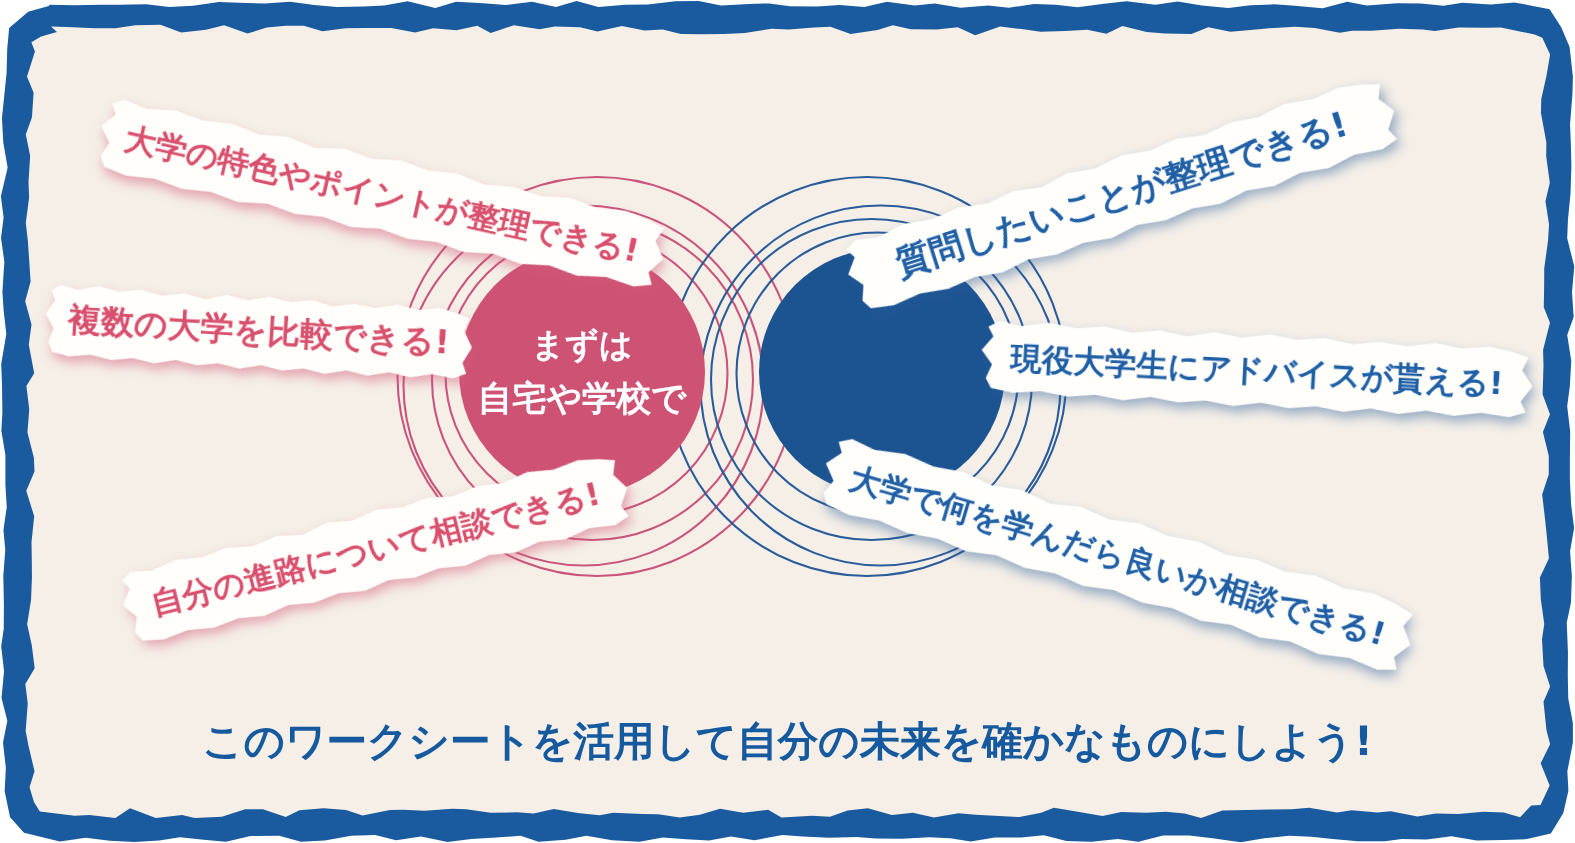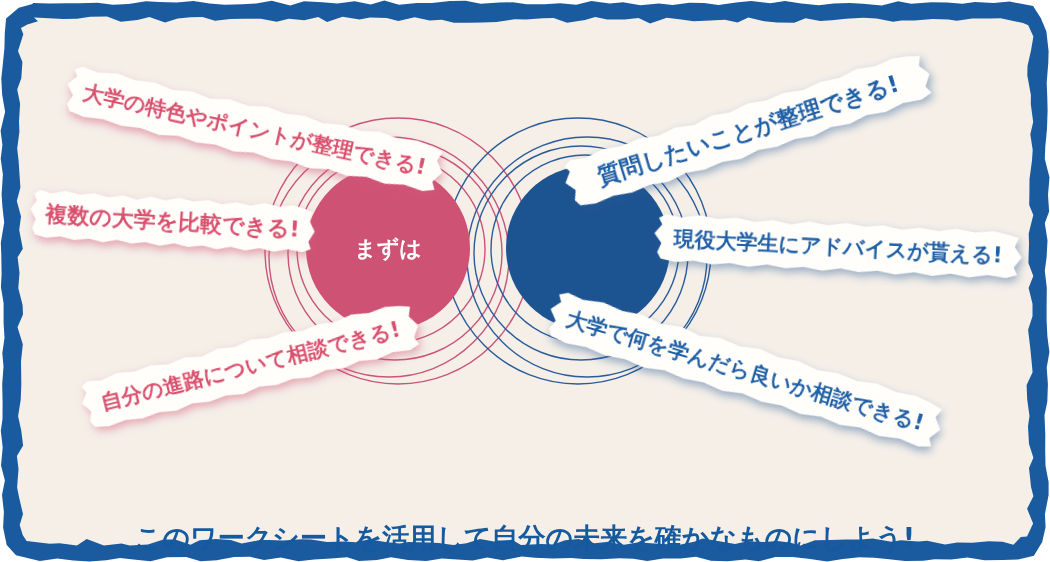--- a/index.html
+++ b/index.html
@@ -37,21 +37,20 @@
     font-weight:800;white-space:nowrap;line-height:1;
     clip-path:polygon(1% 12%,3% 4%,7% 9%,12% 3%,17% 8%,22% 4%,27% 10%,32% 5%,37% 11%,42% 4%,47% 9%,52% 3%,57% 8%,62% 4%,67% 10%,72% 5%,77% 9%,82% 3%,87% 8%,92% 4%,96% 9%,99% 15%,98% 32%,100% 52%,98% 72%,99% 86%,96% 93%,91% 89%,86% 95%,81% 90%,76% 96%,71% 91%,66% 97%,61% 92%,56% 96%,51% 91%,46% 97%,41% 92%,36% 96%,31% 91%,26% 97%,21% 92%,16% 96%,11% 91%,6% 95%,2% 90%,1% 78%,2% 60%,0% 42%,2% 24%);
   }
   .ribbon.pink .paper{color:var(--pink-text);}
   .ribbon.blue .paper{color:var(--blue-text);}
 
   .footer{
     position:absolute;left:0;top:477px;width:100%;text-align:center;
     color:var(--footer-blue);font-weight:900;font-size:27px;line-height:1.3;letter-spacing:0px;
     white-space:nowrap;
-    margin-top:43px;
   }
 </style>
 </head>
 <body>
 
 <div class="stage">
 
   <svg id="scene" viewBox="0 0 1050 562" aria-hidden="true">
       <path d="M33.1 3.1L49.5 3.5L66.8 3.2L78.9 3.2L97.5 2.8L112.9 4.7L128.6 3.9L145.9 1.3L159.4 1.9L176.5 2.4L193.4 1.1L209.5 3.4L224.6 4.7L242.5 4.3L256.1 3.6L271.8 0.8L290.2 5.4L304.0 1.2L322.2 2.2L337.3 3.4L354.7 1.2L370.7 4.6L384.4 0.6L398.9 4.7L417.0 3.1L431.9 3.0L450.2 0.9L465.7 0.7L480.7 3.7L499.4 2.6L512.8 2.3L526.7 4.2L544.6 4.3L560.0 3.3L576.2 4.7L591.3 1.1L609.7 3.6L623.1 2.3L640.4 5.2L658.8 3.6L672.6 5.1L689.4 2.7L704.0 3.1L718.5 4.9L736.0 2.5L751.1 0.9L770.2 3.2L785.1 1.0L801.3 3.6L818.9 5.3L833.5 3.5L849.4 2.9L863.0 3.8L881.8 5.5L898.1 1.2L911.2 3.7L931.4 2.2L947.1 2.4L962.3 3.8L974.9 1.9L993.8 3.0L1009.6 1.6L1033.1 6.1L1040.9 18.3L1046.4 31.4L1048.6 51.2L1048.3 62.5L1046.7 82.8L1047.3 98.0L1047.6 110.5L1047.0 129.0L1045.3 146.5L1044.8 158.9L1049.5 177.6L1048.0 194.7L1049.1 211.4L1044.8 223.3L1047.5 240.5L1046.6 257.2L1044.8 270.8L1046.8 287.9L1046.6 306.1L1046.6 320.2L1047.4 336.4L1049.4 352.0L1046.7 367.7L1047.9 384.1L1047.3 401.7L1044.5 415.2L1045.3 434.6L1045.2 450.6L1045.5 465.7L1048.6 482.2L1048.6 495.0L1044.9 514.2L1045.6 527.1L1042.2 542.0L1033.9 555.7L1018.1 559.4L1002.3 560.0L984.4 560.3L967.6 557.5L951.2 559.6L934.5 559.3L923.3 560.8L905.1 560.9L886.8 559.1L874.3 557.8L859.4 557.2L842.9 558.9L827.1 561.5L808.4 558.8L792.7 557.0L775.4 557.0L758.9 561.2L745.3 559.4L727.7 561.2L710.9 560.7L695.9 556.8L680.7 558.4L663.2 558.4L647.2 561.0L633.4 558.8L619.5 558.2L601.3 559.2L583.8 559.0L571.2 558.0L552.9 558.5L535.1 557.7L521.7 556.6L503.0 560.2L487.3 557.6L472.7 560.4L457.5 559.5L441.9 558.4L426.3 561.1L408.1 560.1L390.9 557.2L377.1 559.9L359.0 561.1L347.1 557.2L331.0 558.4L314.1 559.4L298.4 561.3L280.7 557.6L264.1 560.1L250.0 556.7L234.1 557.1L216.6 560.3L200.6 561.2L186.2 557.1L167.0 557.3L150.6 561.2L135.8 559.8L120.0 558.1L106.1 560.3L89.6 561.4L73.3 560.5L57.2 558.5L39.9 561.0L16.0 555.2L6.7 544.9L3.1 527.5L3.9 511.9L2.0 495.0L4.9 480.5L1.0 465.4L2.7 447.5L0.8 430.8L2.5 419.1L2.6 403.0L2.2 384.2L3.5 366.5L2.3 353.3L4.5 338.0L3.6 323.3L3.6 303.3L0.9 287.1L1.6 274.8L1.3 255.2L0.8 242.7L4.2 222.6L2.4 206.6L1.6 194.5L2.9 174.5L0.7 158.7L2.4 145.0L0.6 130.8L5.1 111.7L2.2 95.1L1.3 78.7L2.6 66.3L4.4 48.5L4.8 32.8L6.1 18.6L18.8 7.8L32.5 4.0Z" fill="#1a5a9e"></path>
       <path d="M34.0 17.6L48.7 18.2L63.2 18.9L77.0 18.8L90.2 16.8L107.0 16.5L120.8 21.7L137.3 19.9L149.4 16.9L165.0 22.4L177.8 18.4L190.5 17.2L202.5 17.1L215.0 20.8L230.3 18.9L243.6 18.7L260.9 18.7L276.7 21.7L288.8 18.8L304.3 20.2L318.2 17.1L327.1 22.0L342.5 16.8L359.7 19.5L369.9 17.6L386.7 18.1L398.3 21.0L414.6 17.3L429.7 20.4L441.8 19.7L453.9 22.7L467.5 22.8L482.6 22.6L496.5 22.0L514.5 19.2L525.8 19.6L542.8 18.3L553.6 17.9L567.1 22.7L585.1 20.0L595.2 16.9L607.2 19.5L624.6 19.6L638.5 18.1L650.1 23.5L666.8 17.7L681.1 19.4L693.6 21.2L710.3 20.6L724.9 19.8L737.6 22.5L748.3 17.4L764.4 21.3L776.7 22.4L794.3 22.7L805.5 18.2L820.3 21.1L831.7 20.2L846.1 18.8L863.4 17.8L876.5 18.6L893.2 21.8L901.4 20.5L914.5 20.5L932.6 19.1L948.5 19.6L956.6 20.7L972.3 18.4L990.5 18.5L1000.6 18.3L1023.1 23.0L1028.2 25.2L1033.4 36.4L1031.0 50.5L1027.5 66.0L1027.3 75.4L1030.9 94.9L1030.8 104.2L1033.2 121.9L1030.3 134.2L1032.7 149.7L1032.0 160.6L1029.5 178.9L1029.4 193.4L1029.2 204.9L1033.3 215.1L1028.7 233.4L1029.0 243.7L1028.4 262.9L1033.3 276.1L1028.6 288.0L1032.5 303.8L1032.5 316.3L1028.1 329.7L1030.2 347.5L1031.5 360.4L1032.6 372.3L1026.6 385.0L1027.2 399.4L1029.5 416.0L1028.0 426.2L1029.0 444.0L1033.4 457.7L1029.0 467.9L1031.0 486.8L1033.4 496.2L1027.1 508.8L1033.1 523.6L1027.0 536.6L1020.8 537.0L1013.4 544.8L1002.5 541.7L988.9 541.2L972.1 542.7L957.3 542.4L945.0 544.4L927.1 540.8L918.4 541.6L901.0 540.2L891.4 541.7L872.7 538.5L861.1 539.5L846.0 539.6L830.4 540.0L814.9 540.3L800.7 545.4L789.7 542.4L777.3 541.1L764.1 541.9L747.5 541.3L735.0 544.0L716.6 540.8L702.6 538.5L694.1 541.8L679.6 544.7L663.1 543.9L650.6 543.2L638.9 542.2L622.7 545.0L608.6 541.8L594.6 543.3L578.6 538.9L565.0 540.3L553.3 544.5L541.4 543.9L521.0 545.0L512.1 539.8L495.5 541.8L480.0 539.1L466.5 543.2L453.2 545.0L438.8 542.9L428.5 542.6L408.8 541.9L399.7 543.5L385.3 542.0L369.1 539.3L355.7 542.3L344.7 541.5L327.0 541.9L310.9 539.5L301.7 539.2L282.9 540.5L269.1 539.9L259.9 540.0L241.7 543.6L230.7 540.0L215.8 538.9L199.6 540.2L190.5 544.7L175.3 539.5L163.4 539.5L147.9 544.5L129.8 545.4L121.4 543.4L103.9 545.4L86.7 538.9L76.9 545.4L59.6 543.3L49.7 543.8L26.6 541.0L22.7 534.9L19.7 524.9L23.0 514.1L19.1 497.6L17.1 487.4L18.5 469.0L16.9 456.0L23.1 445.5L21.2 430.2L18.1 416.2L20.7 399.8L21.3 384.8L21.2 374.7L21.0 361.4L22.8 344.2L17.5 327.2L23.0 314.4L22.6 305.1L18.3 288.3L19.5 272.8L17.6 257.3L22.8 248.8L19.2 229.9L21.0 216.4L16.8 200.9L20.4 187.6L19.5 174.3L18.6 160.8L17.2 148.6L19.4 131.7L19.0 121.5L20.1 103.8L17.2 89.6L21.3 78.2L22.4 61.9L18.0 51.0L23.3 34.3L20.9 28.1L27.4 24.4L38.0 21.3Z" fill="#f5efe8"></path>
@@ -62,20 +61,21 @@
       <circle cx="585" cy="249" r="94" fill="none" stroke="#2a5c9a" stroke-width="1.4"></circle>
       <circle cx="581" cy="253" r="107" fill="none" stroke="#2a5c9a" stroke-width="1.4"></circle>
       <circle cx="587" cy="257" r="120" fill="none" stroke="#2a5c9a" stroke-width="1.4"></circle>
       <circle cx="578" cy="251" r="133" fill="none" stroke="#2a5c9a" stroke-width="1.4"></circle>
       <circle cx="388" cy="248" r="82" fill="#ce5274"></circle>
       <circle cx="588" cy="248" r="82" fill="#1c5391"></circle>
     </svg>
 
   <div class="circle-label" style="left:288px;top:205px;width:200px;height:88px;">
     <span class="l1">まずは</span>
+    <span class="l2">自宅や学校で</span>
   </div>
 
 
   <div class="ribbon pink" style="left:62px;top:103px;width:385px;height:54px;transform:rotate(12.5deg);">
     <div class="paper" style="font-size:21px;">大学の特色やポイントが整理できる!</div>
   </div>
 
   <div class="ribbon pink" style="left:30px;top:196px;width:285px;height:52px;transform:rotate(3.5deg);">
     <div class="paper" style="font-size:22px;">複数の大学を比較できる!</div>
   </div>

